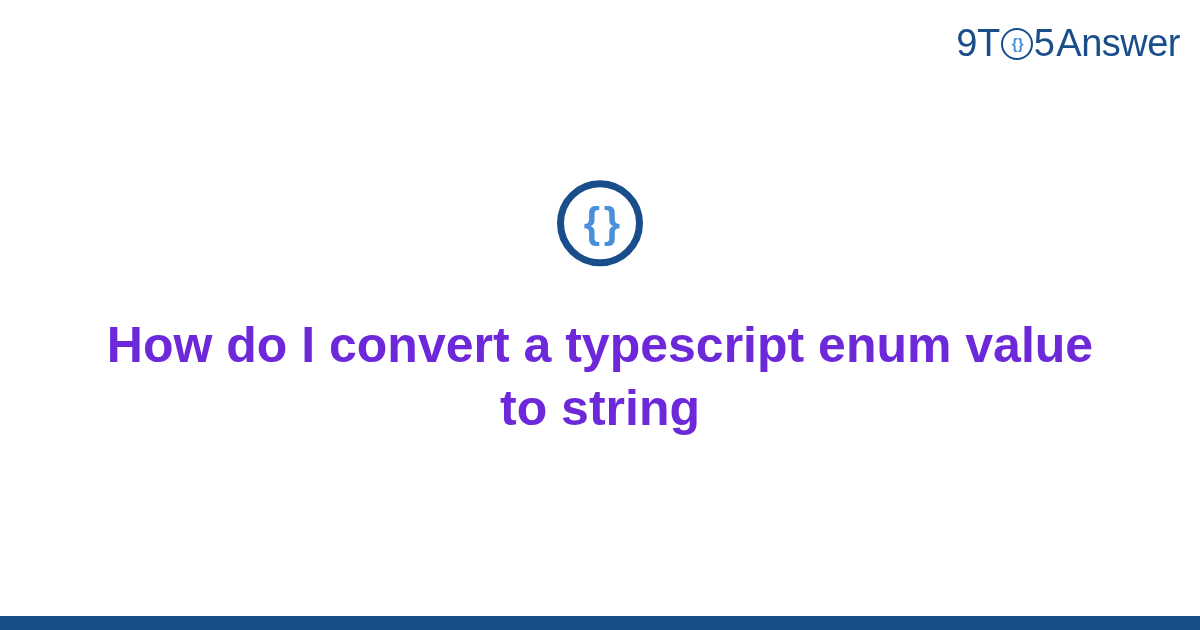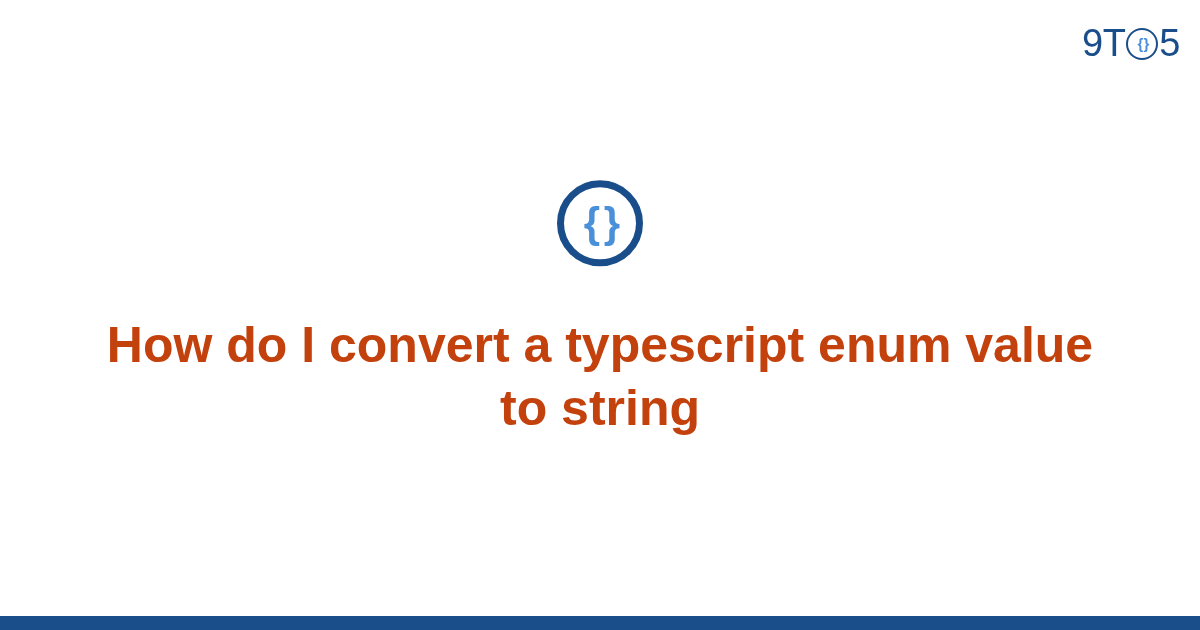--- a/index.html
+++ b/index.html
@@ -74,21 +74,21 @@
     .main-icon-inner {
       font-size: 42px;
       color: #4a90d9;
       font-weight: bold;
       letter-spacing: -4px;
       line-height: 1;
     }
     .title {
       font-size: 50px;
       font-weight: bold;
-      color: #c2410c;
+      color: #6d28d9;
       line-height: 1.25;
       padding: 0 104px;
     }
     .footer-bar {
       position: absolute;
       bottom: 0;
       left: 0;
       width: 100%;
       height: 14px;
       background: #1a4e8a;
@@ -96,20 +96,21 @@
   </style>
 </head>
 <body>
 
 <div class="logo">
   <span class="logo-9t">9T</span>
   <span class="logo-icon">
     <span class="logo-icon-inner">{ }</span>
   </span>
   <span class="logo-5">5</span>
+  <span class="logo-answer">Answer</span>
 </div>
 
 <div class="center-content">
   <div class="main-icon">
     <span class="main-icon-inner">{ }</span>
   </div>
   <h1 class="title">How do I convert a typescript enum value to string</h1>
 </div>
 
 <div class="footer-bar"></div>

